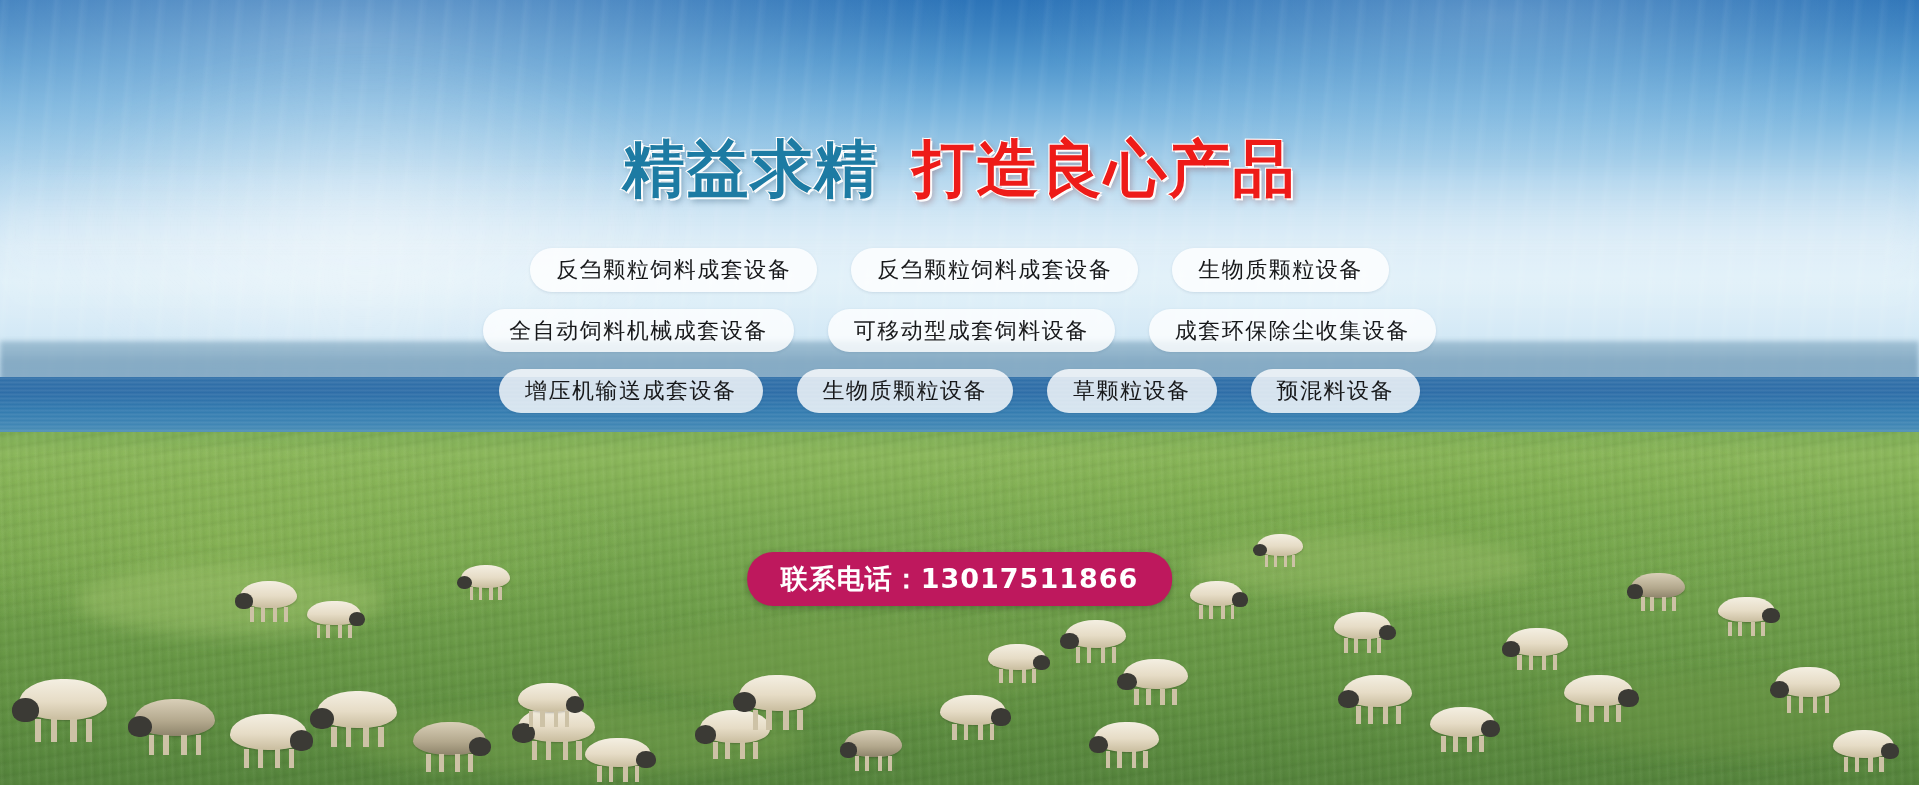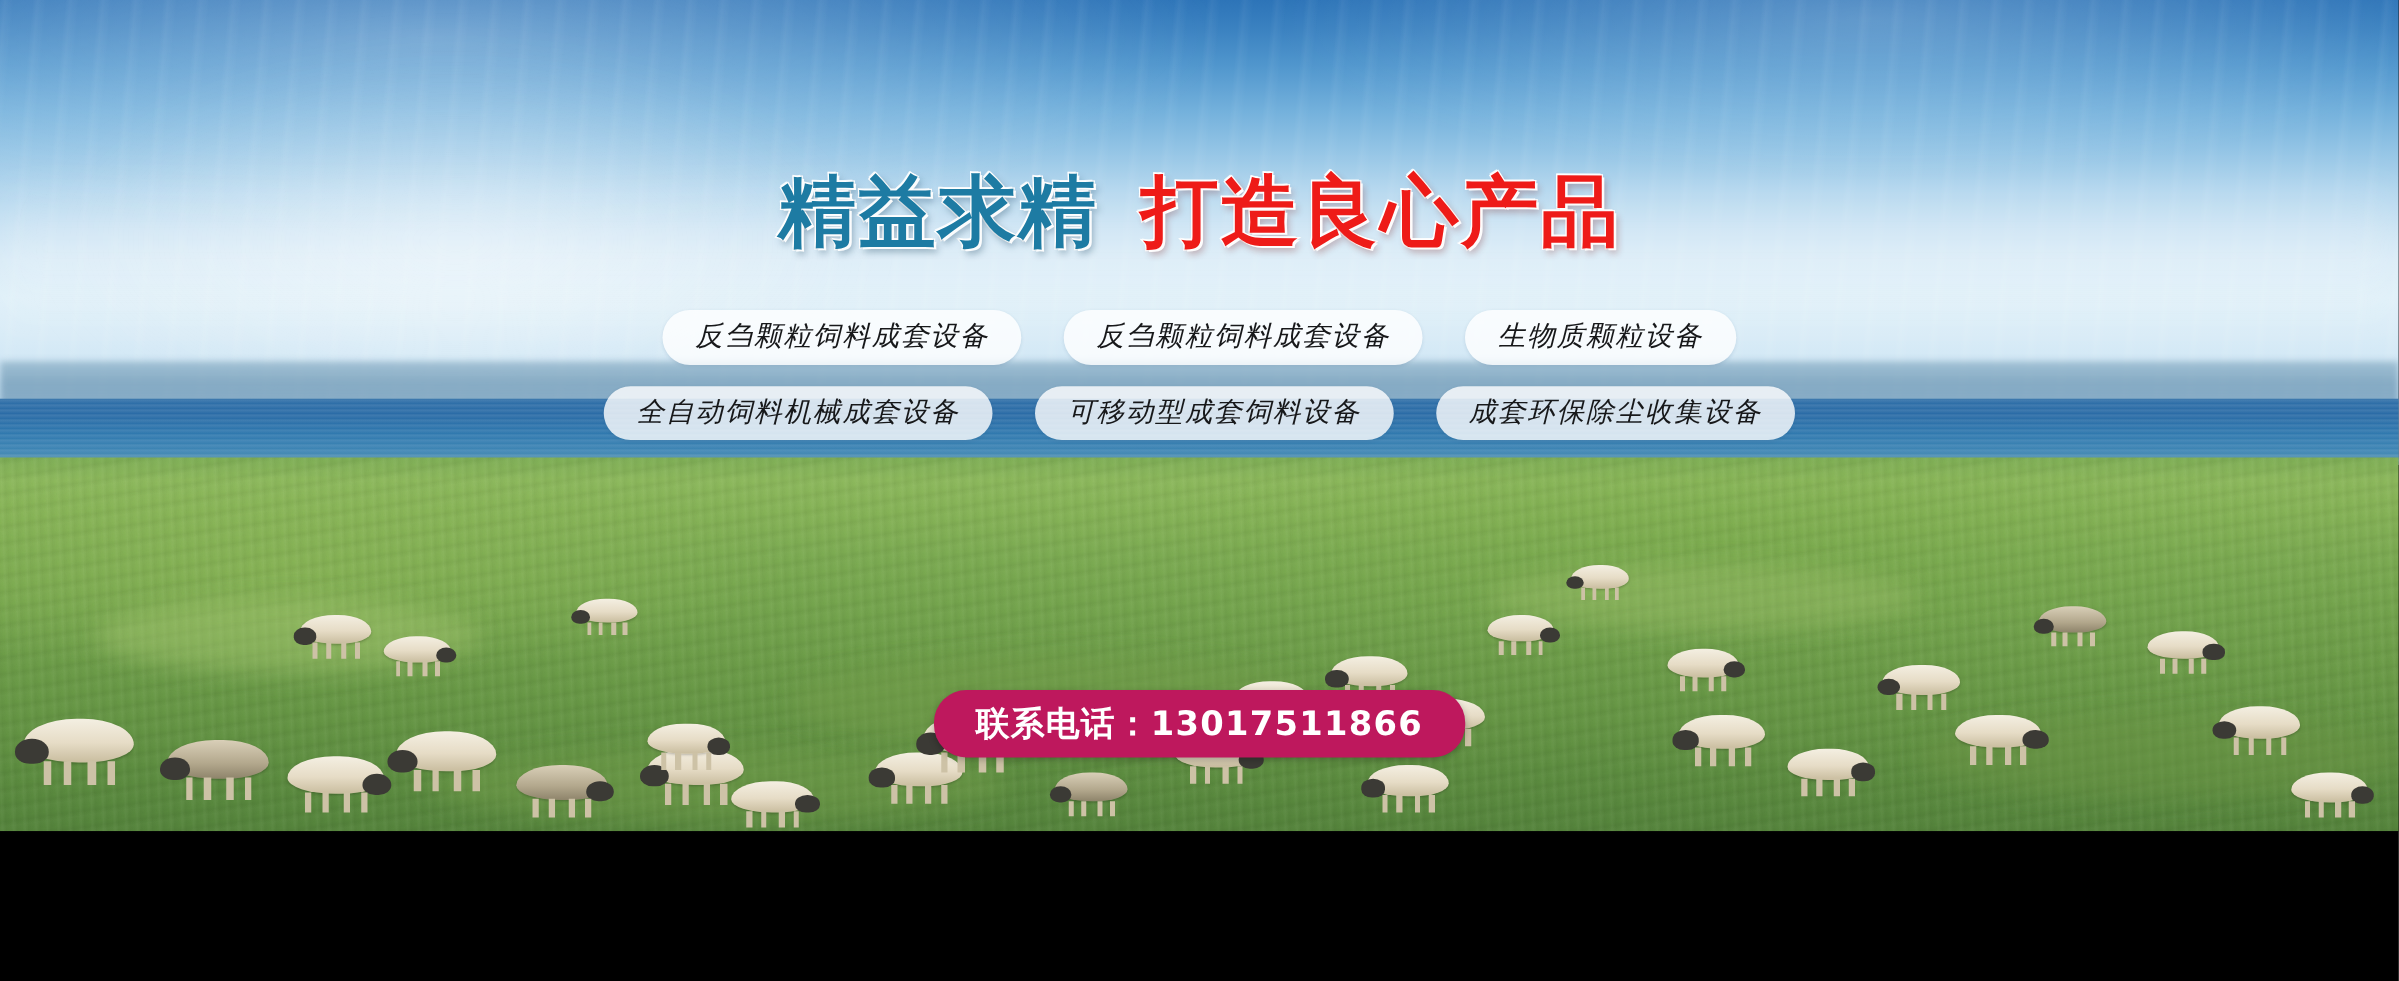--- a/index.html
+++ b/index.html
@@ -7,21 +7,21 @@
     padding: 0;
     background: #000;
   }
   body {
     font-family: "Liberation Sans", "DejaVu Sans", sans-serif;
   }
 
   #banner {
     position: relative;
     width: 1919px;
-    height: 665px;
+    height: 785px;
     overflow: hidden;
   }
 
   
   .sky {
     position: absolute;
     left: 0; top: 0;
     width: 100%;
     height: 56%;
     background:
@@ -238,21 +238,20 @@
     left: 0;
     top: 248px;
     width: 100%;
   }
   .pill-row {
     display: flex;
     justify-content: center;
     align-items: flex-end;
     gap: 34px;
     margin-bottom: 17px;
-    font-style: italic;
   }
   .pill {
     background: rgba(255,255,255,0.80);
     border-radius: 22px;
     padding: 8px 26px;
     font-family: "DejaVu Sans", "Liberation Sans", sans-serif;
     font-size: 22px;
     font-weight: 500;
     color: #17181a;
     letter-spacing: 1.5px;
@@ -552,18 +551,24 @@
       <div class="pill">反刍颗粒饲料成套设备</div>
       <div class="pill">生物质颗粒设备</div>
     </div>
 
     <div class="pill-row">
       <div class="pill">全自动饲料机械成套设备</div>
       <div class="pill">可移动型成套饲料设备</div>
       <div class="pill">成套环保除尘收集设备</div>
     </div>
 
+    <div class="pill-row">
+      <div class="pill">增压机输送成套设备</div>
+      <div class="pill">生物质颗粒设备</div>
+      <div class="pill">草颗粒设备</div>
+      <div class="pill">预混料设备</div>
+    </div>
 
   </div>
 
   <div class="phone-badge">联系电话：13017511866</div>
 
 </div>
 
 </body></html>

